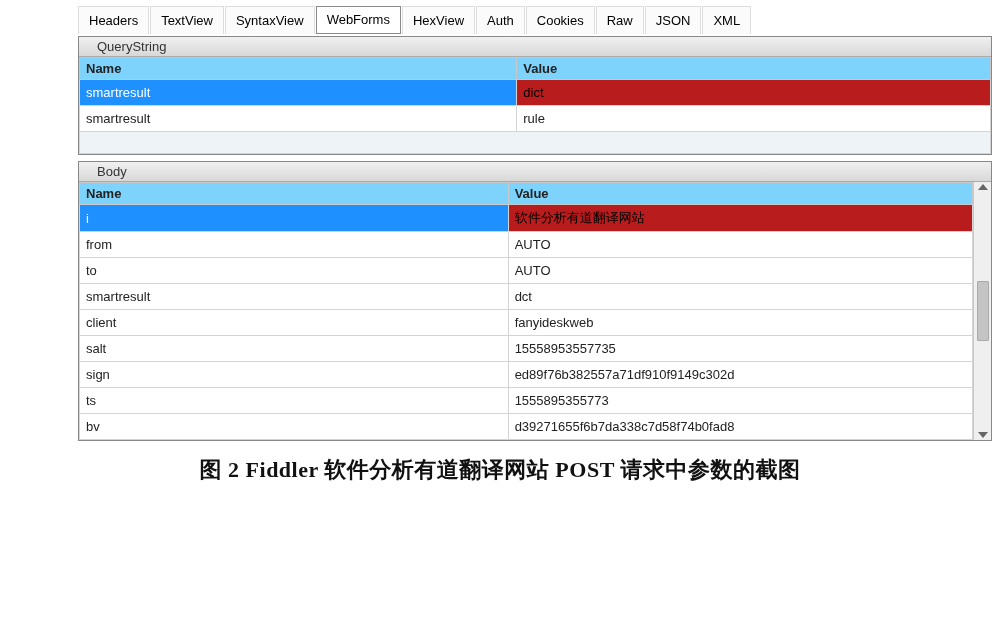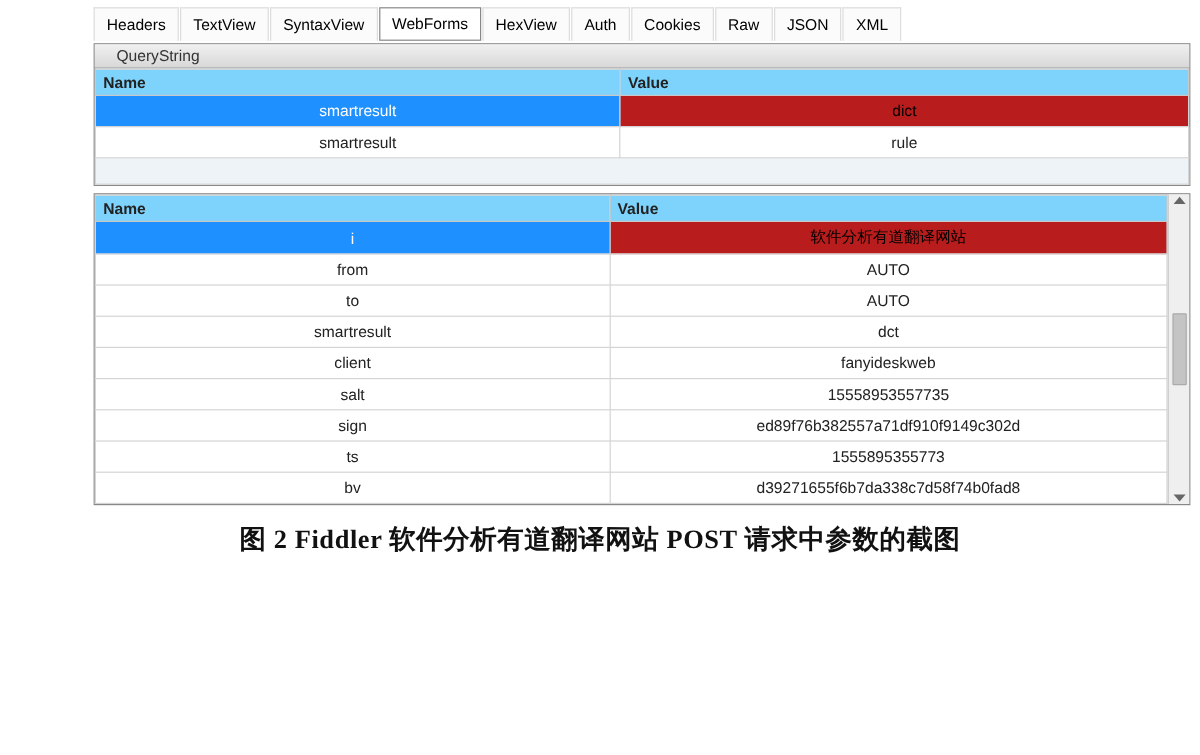--- a/index.html
+++ b/index.html
@@ -76,21 +76,20 @@
       font-size: 13px;
       color: #222;
     }
     .grid td {
       padding: 4px 6px;
       border: 1px solid #d4d4d4;
       height: 26px;
       font-size: 13px;
       color: #222;
       background: #ffffff;
-      text-align: center;
     }
     .grid tr.selected td.name-cell {
       background: #1e90ff;
       color: #ffffff;
     }
     .grid tr.selected td.value-cell {
       background: #b91c1c;
       color: #000;
     }
     .empty-row td {
@@ -200,20 +199,21 @@
           <td class="value-cell">rule</td>
         </tr>
         <tr class="empty-row">
           <td colspan="2"></td>
         </tr>
       </tbody>
     </table>
   </div>
 
   <div class="section body-section">
+    <div class="section-header">Body</div>
     <div class="grid-wrapper">
       <div class="body-grid-container">
         <table class="grid">
           <colgroup>
               <col class="col-name">
               <col class="col-value">
             </colgroup>
           <thead>
             <tr>
               <th>Name</th>

